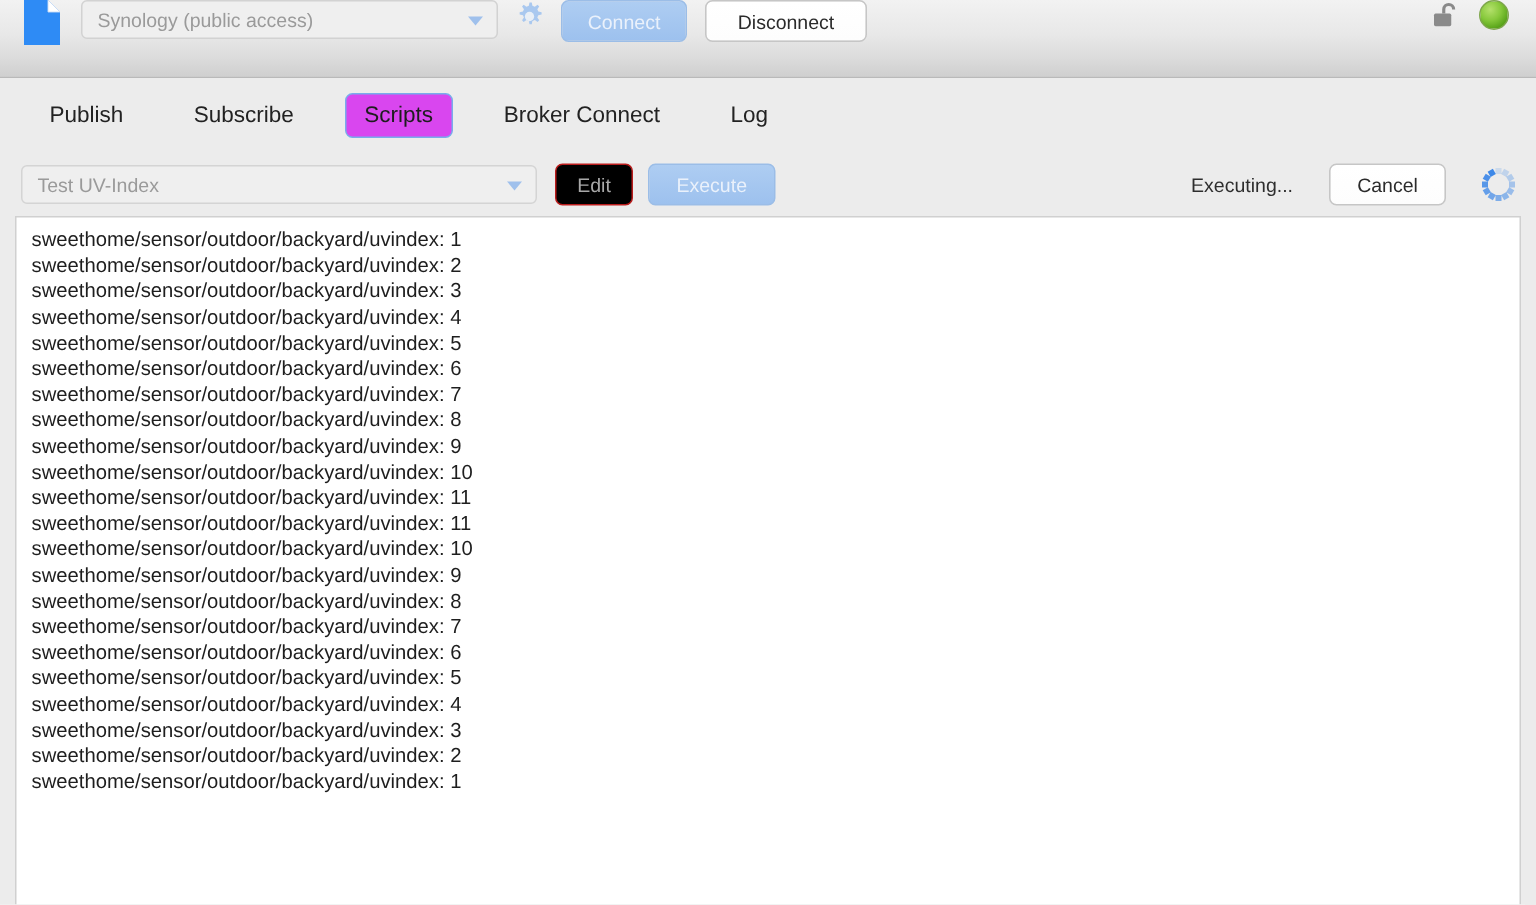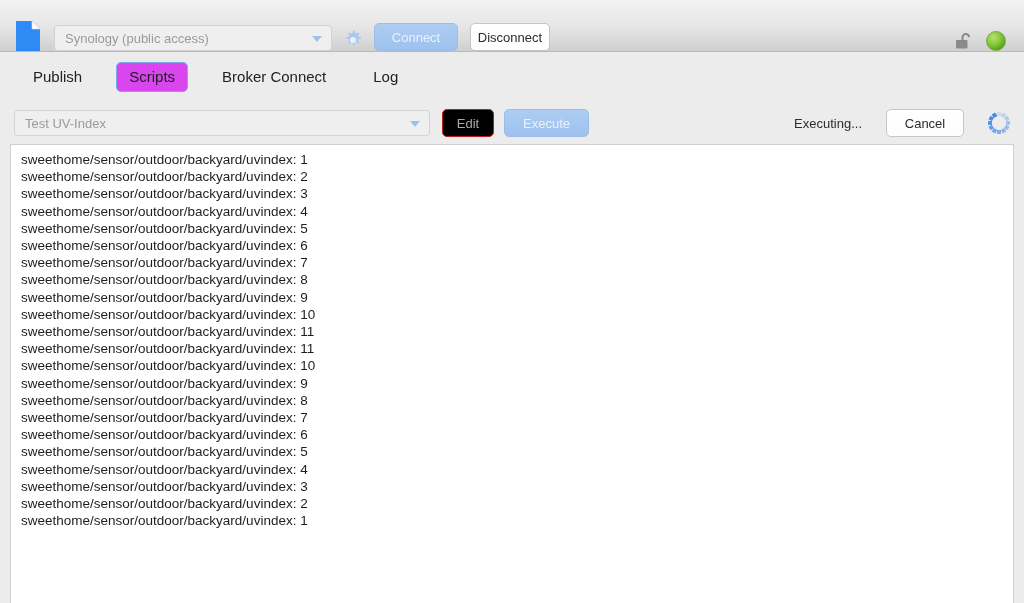--- a/index.html
+++ b/index.html
@@ -23,21 +23,21 @@
   }
 
   
   .titlebar {
     position: relative;
     height: 52px;
     flex: 0 0 52px;
     background: linear-gradient(to bottom, #f2f2f2 0%, #e8e8e8 45%, #dcdcdc 75%, #cfcfcf 100%);
     border-bottom: 1px solid #b9b9b9;
     display: flex;
-    align-items: flex-end;
+    align-items: flex-start;
     padding: 0 12px;
     box-sizing: border-box;
   }
 
   .doc-icon {
     width: 24px;
     height: 30px;
     margin-left: 4px;
     margin-right: 14px;
     flex: 0 0 auto;
@@ -102,21 +102,21 @@
     color: #2b2b2b;
   }
   .btn-gray-disabled {
     background: #000000;
     border: 1px solid #b91c1c;
     color: #a8a8a8;
     text-align: center;
   }
 
   #connect-button { margin-left: 2px; width: 84px; }
-  #disconnect-button { margin-left: 12px; width: 80px; }
+  #disconnect-button { margin-left: 12px; width: 108px; }
 
   .titlebar-right {
     margin-left: auto;
     display: flex;
     align-items: center;
     gap: 12px;
     padding-right: 6px;
   }
   .lock-icon { width: 19px; height: 20px; }
   .status-light {
@@ -157,21 +157,21 @@
     flex: 0 0 42px;
     height: 42px;
     display: flex;
     align-items: center;
     padding: 0 14px 0 14px;
     box-sizing: border-box;
     background: #ececec;
   }
   .script-select {
     position: relative;
-    width: 416px;
+    width: 344px;
     height: 26px;
     background: #efefef;
     border: 1px solid #d4d4d4;
     border-radius: 4px;
     display: flex;
     align-items: center;
     box-sizing: border-box;
     padding: 0 24px 0 10px;
   }
   .script-select .sel-text {
@@ -275,20 +275,23 @@
           <rect x="1" y="9" width="11.5" height="8.5" rx="1.1" fill="#8a8a8a"></rect>
         </svg>
       </span>
       <span class="status-light"></span>
     </div>
   </div>
 
   <div class="tabbar">
     <div class="tab">
       <span>Publish</span>
+    </div>
+    <div class="tab">
+      <span>Subscribe</span>
     </div>
     <div class="tab selected">
       <span>Scripts</span>
     </div>
     <div class="tab">
       <span>Broker Connect</span>
     </div>
     <div class="tab">
       <span>Log</span>
     </div>

